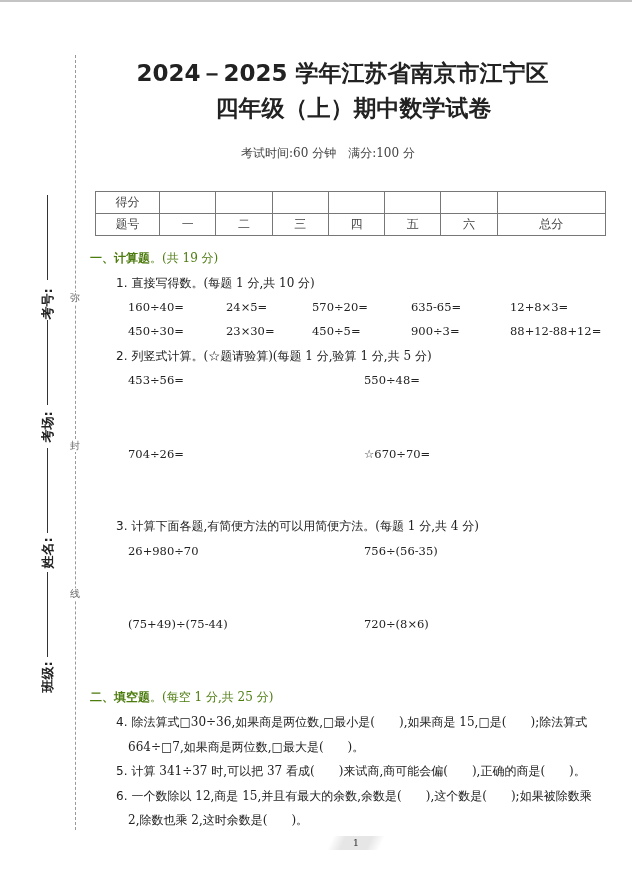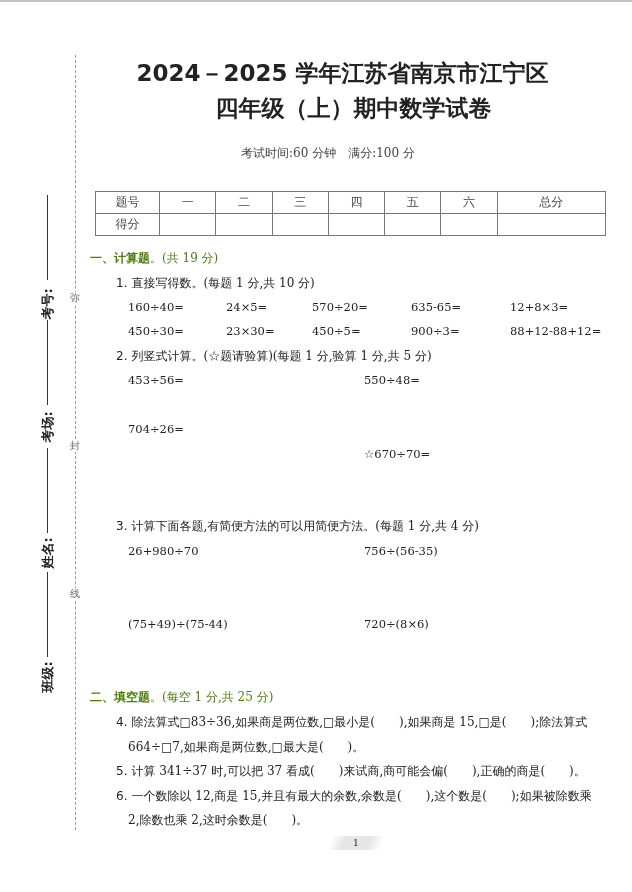--- a/index.html
+++ b/index.html
@@ -54,38 +54,38 @@
 <div class="field-line" style="top:572px;height:85px"></div>
 <div class="field" style="top:668px">班级:</div>
 
 <div class="title1">2024－2025 学年江苏省南京市江宁区</div>
 <div class="title2">四年级（上）期中数学试卷</div>
 <div class="subtitle">考试时间:60 分钟　满分:100 分</div>
 
 <table class="score">
   <tbody>
       <tr>
+    <td>得分</td>
+    <td></td>
+    <td></td>
+    <td></td>
+    <td></td>
+    <td></td>
+    <td></td>
+    <td></td>
+  </tr>
+  <tr>
     <td>题号</td>
     <td>一</td>
     <td>二</td>
     <td>三</td>
     <td>四</td>
     <td>五</td>
     <td>六</td>
     <td>总分</td>
-  </tr>
-  <tr>
-    <td>得分</td>
-    <td></td>
-    <td></td>
-    <td></td>
-    <td></td>
-    <td></td>
-    <td></td>
-    <td></td>
   </tr>
 </tbody>
   </table>
 
 <div class="sec" style="top:250px"><b>一、计算题</b><span>。(共 19 分)</span></div>
 
 <div class="q" style="left:116px;top:275px"><span class="qn">1.</span><span>直接写得数。(每题 1 分,共 10 分)</span></div>
 
 <div class="ex" style="left:128px;top:300px">160÷40=</div>
 <div class="ex" style="left:226px;top:300px">24×5=</div>
@@ -95,33 +95,33 @@
 <div class="ex" style="left:128px;top:324px">450÷30=</div>
 <div class="ex" style="left:226px;top:324px">23×30=</div>
 <div class="ex" style="left:312px;top:324px">450÷5=</div>
 <div class="ex" style="left:411px;top:324px">900÷3=</div>
 <div class="ex" style="left:510px;top:324px">88+12-88+12=</div>
 
 <div class="q" style="left:116px;top:348px"><span class="qn">2.</span><span>列竖式计算。(☆题请验算)(每题 1 分,验算 1 分,共 5 分)</span></div>
 
 <div class="ex" style="left:128px;top:373px">453÷56=</div>
 <div class="ex" style="left:364px;top:373px">550÷48=</div>
-<div class="ex" style="left:128px;top:422px">704÷26=</div>
+<div class="ex" style="left:128px;top:447px">704÷26=</div>
 <div class="ex" style="left:364px;top:447px">☆670÷70=</div>
 
 <div class="q" style="left:116px;top:518px"><span class="qn">3.</span><span>计算下面各题,有简便方法的可以用简便方法。(每题 1 分,共 4 分)</span></div>
 
 <div class="ex" style="left:128px;top:544px">26+980÷70</div>
 <div class="ex" style="left:364px;top:544px">756÷(56-35)</div>
 <div class="ex" style="left:128px;top:617px">(75+49)÷(75-44)</div>
 <div class="ex" style="left:364px;top:617px">720÷(8×6)</div>
 
 <div class="sec" style="top:689px"><b>二、填空题</b><span>。(每空 1 分,共 25 分)</span></div>
 
-<div class="q" style="left:116px;top:714px"><span class="qn">4.</span><span>除法算式□83÷36,如果商是两位数,□最小是(　　),如果商是 15,□是(　　);除法算式</span></div>
+<div class="q" style="left:116px;top:714px"><span class="qn">4.</span><span>除法算式□30÷36,如果商是两位数,□最小是(　　),如果商是 15,□是(　　);除法算式</span></div>
 <div class="q" style="left:128px;top:739px">664÷□7,如果商是两位数,□最大是(　　)。</div>
 
 <div class="q" style="left:116px;top:763px"><span class="qn">5.</span><span>计算 341÷37 时,可以把 37 看成(　　)来试商,商可能会偏(　　),正确的商是(　　)。</span></div>
 
 <div class="q" style="left:116px;top:788px"><span class="qn">6.</span><span>一个数除以 12,商是 15,并且有最大的余数,余数是(　　),这个数是(　　);如果被除数乘</span></div>
 <div class="q" style="left:128px;top:812px">2,除数也乘 2,这时余数是(　　)。</div>
 
 <div class="pageno">
     <span>1</span>
   </div>

